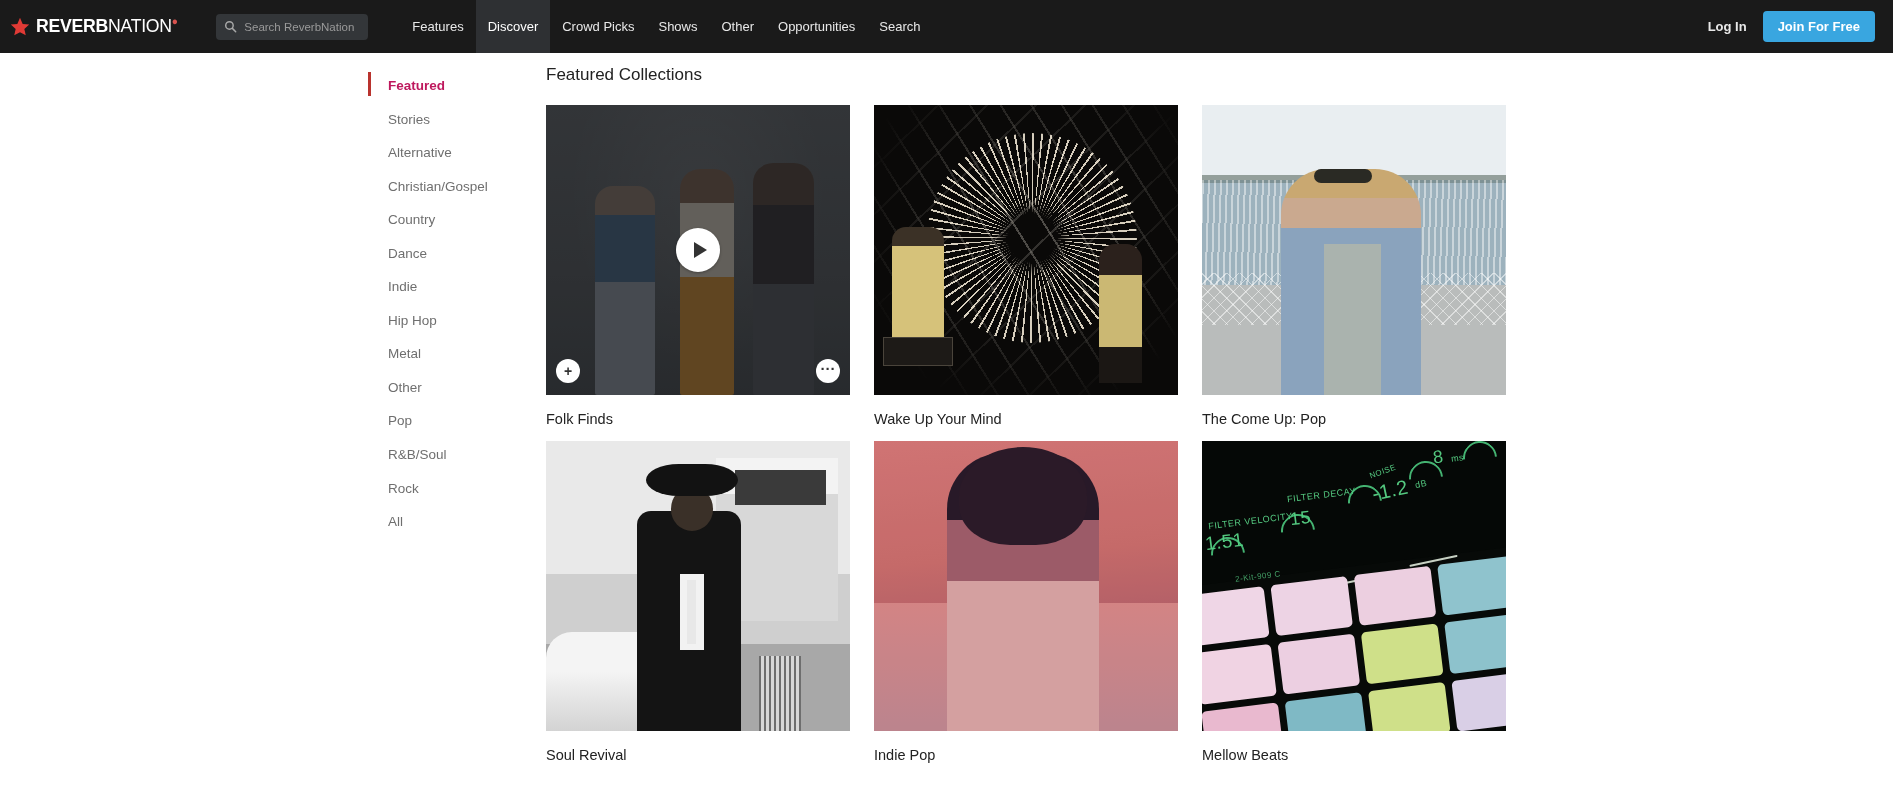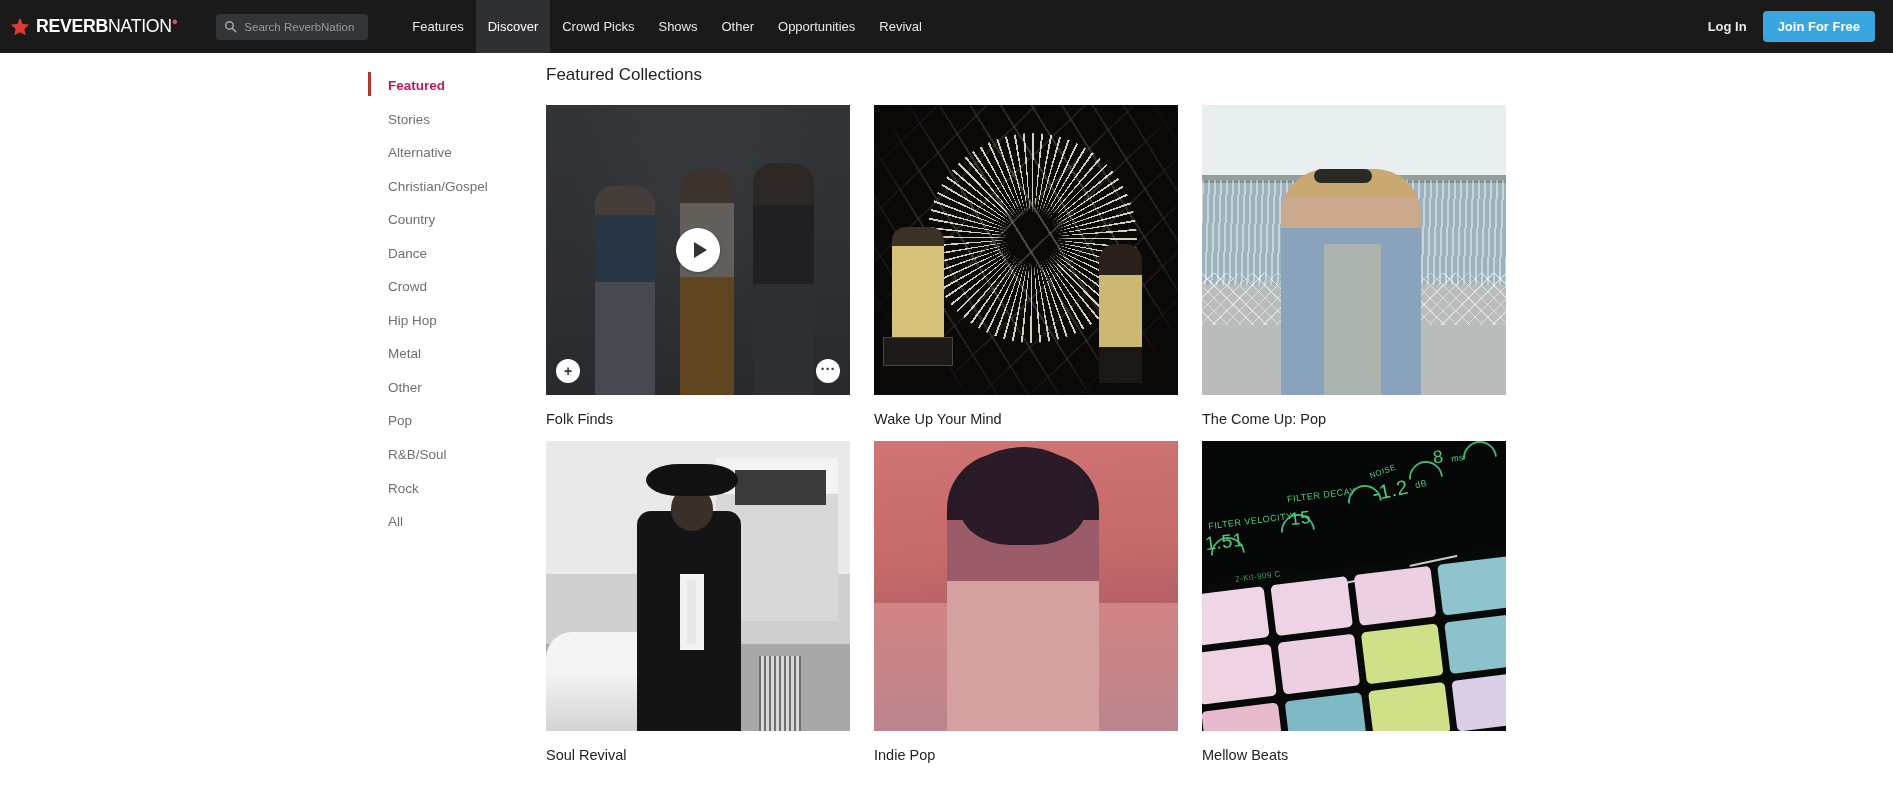--- a/index.html
+++ b/index.html
@@ -316,41 +316,41 @@
     <input class="search-input" type="text" placeholder="Search ReverbNation" style="">
   </div>
 
   <div class="nav">
     <div class="nav-item">Features</div>
     <div class="nav-item active">Discover</div>
     <div class="nav-item">Crowd Picks</div>
     <div class="nav-item">Shows</div>
     <div class="nav-item">Other</div>
     <div class="nav-item">Opportunities</div>
-    <div class="nav-item">Revival</div>
+    <div class="nav-item">Search</div>
   </div>
 
   <div class="header-right">
     <div class="login-link">Log In</div>
     <button class="join-btn">Join For Free</button>
   </div>
 </div>
 
 <div class="page">
 
   <div class="spacer-left"></div>
 
   <div class="sidebar">
     <div class="side-item active">Featured</div>
     <div class="side-item">Stories</div>
     <div class="side-item">Alternative</div>
     <div class="side-item">Christian/Gospel</div>
     <div class="side-item">Country</div>
     <div class="side-item">Dance</div>
-    <div class="side-item">Crowd</div>
+    <div class="side-item">Indie</div>
     <div class="side-item">Hip Hop</div>
     <div class="side-item">Metal</div>
     <div class="side-item">Other</div>
     <div class="side-item">Pop</div>
     <div class="side-item">R&amp;B/Soul</div>
     <div class="side-item">Rock</div>
     <div class="side-item">All</div>
   </div>
 
   <div class="main">

